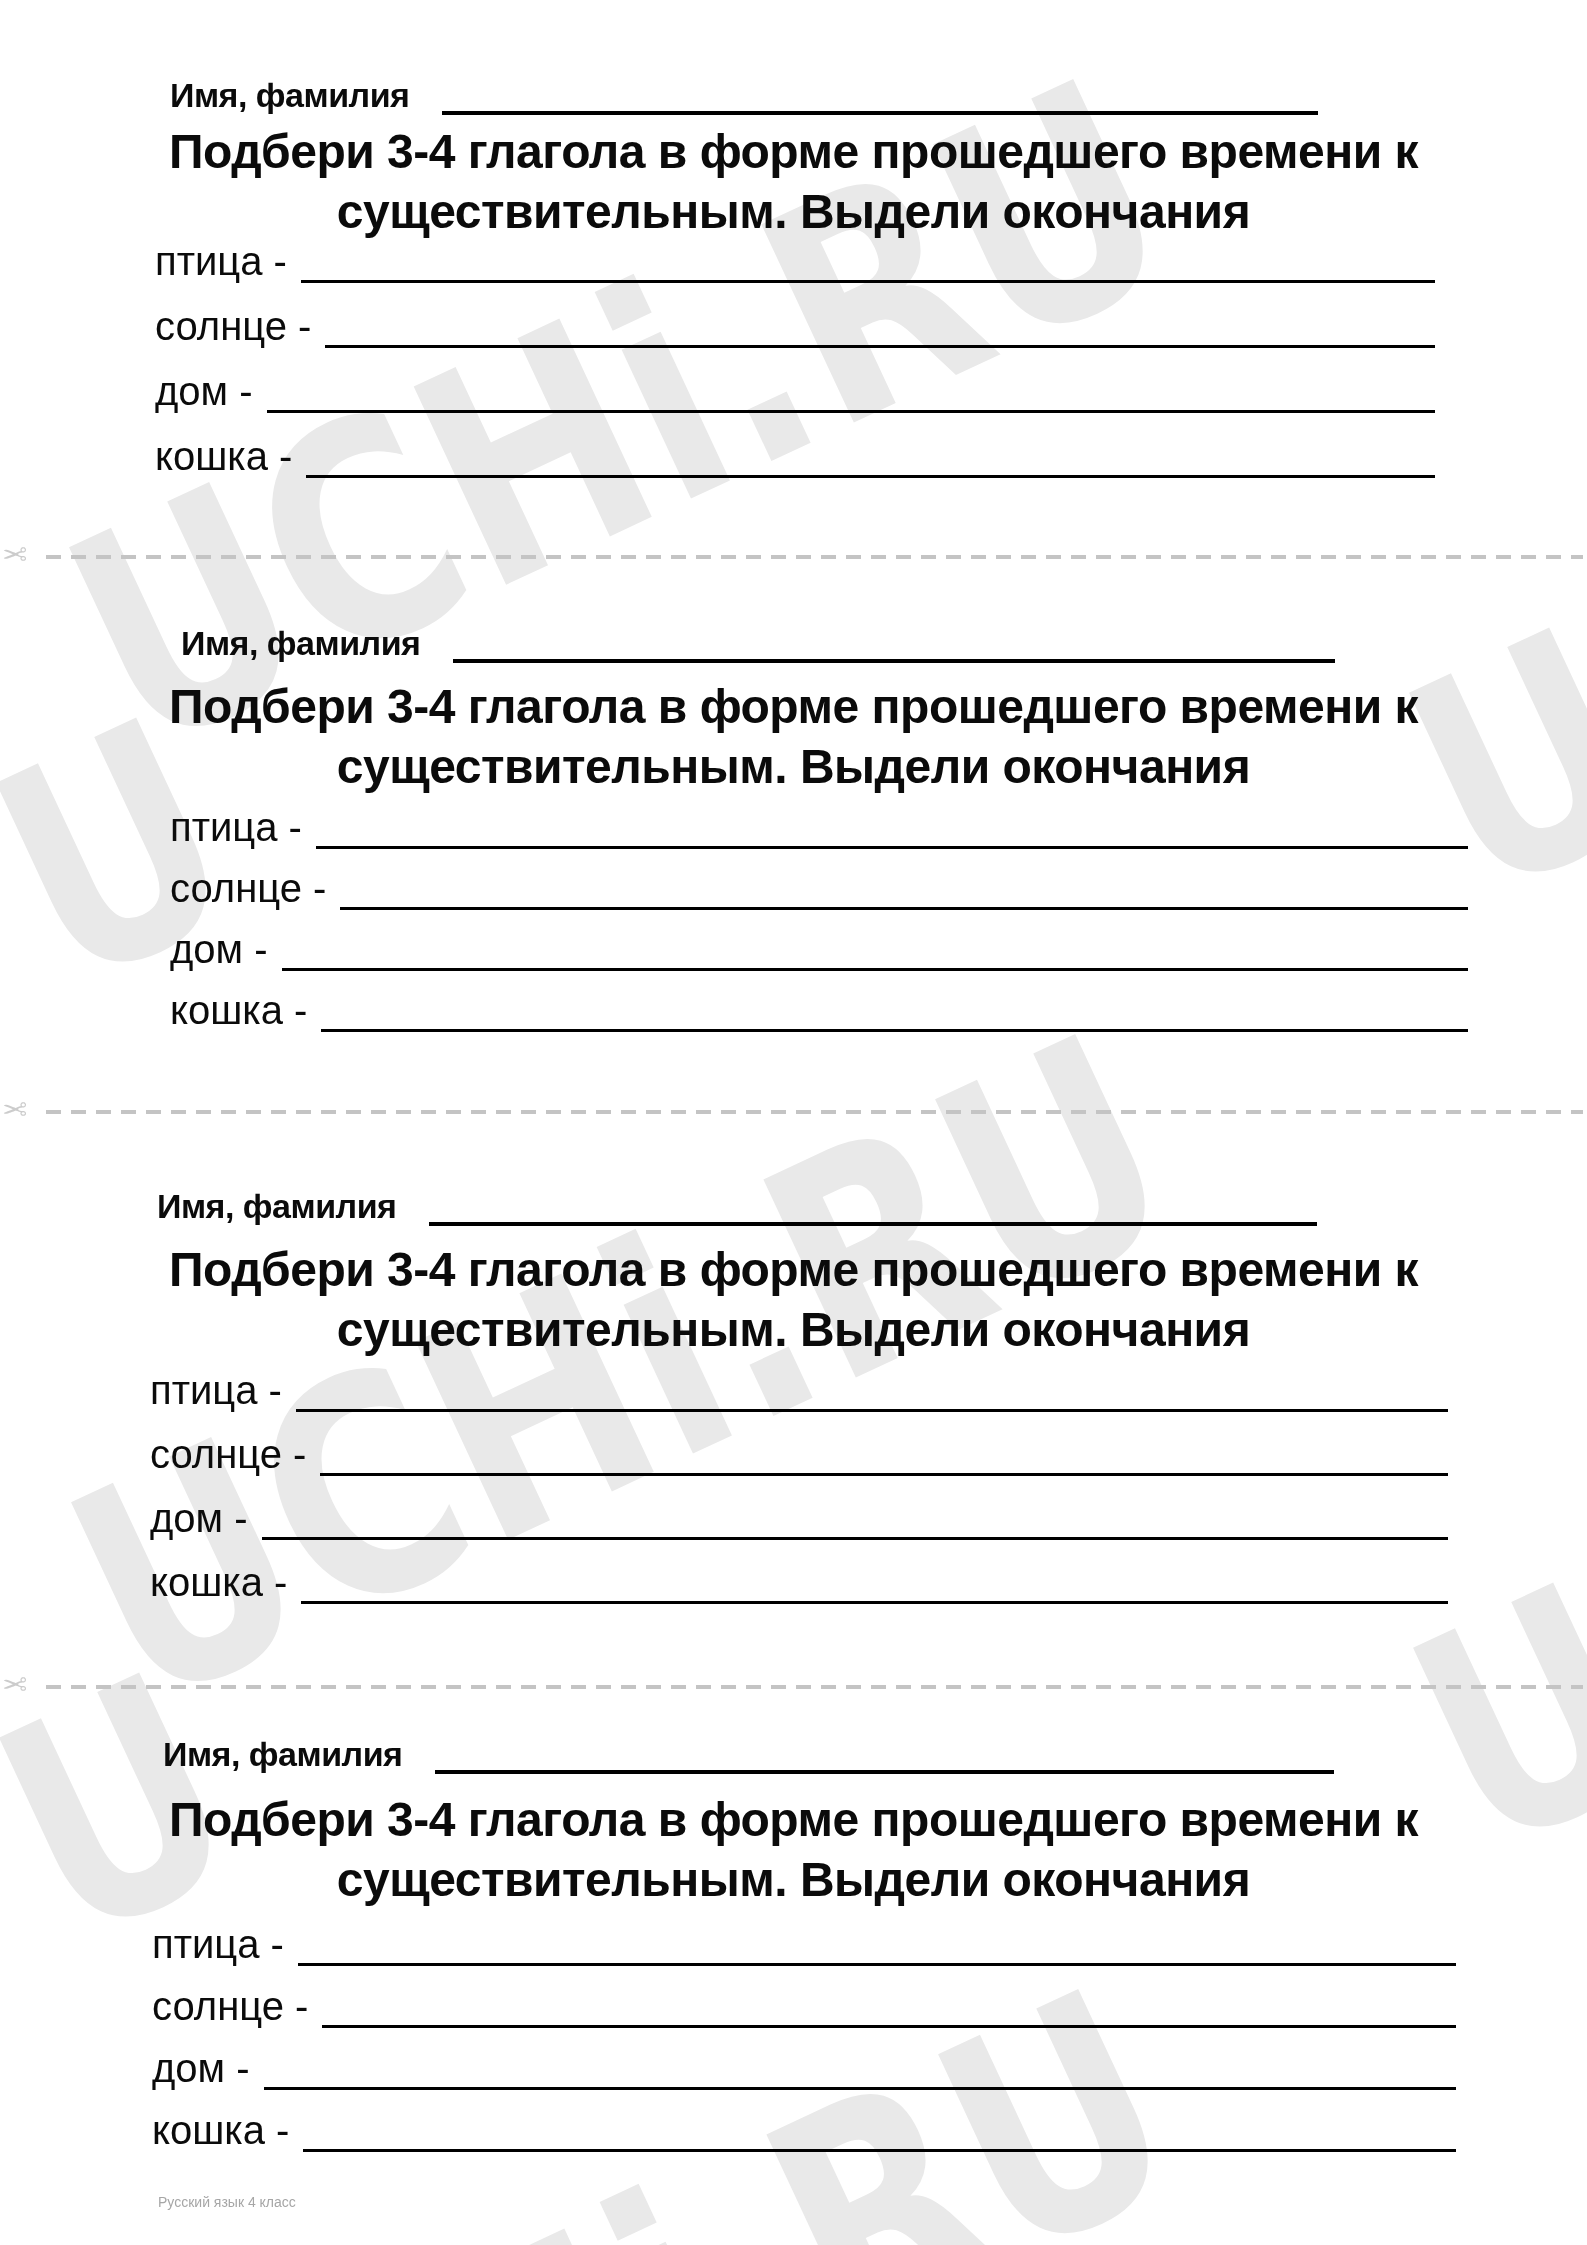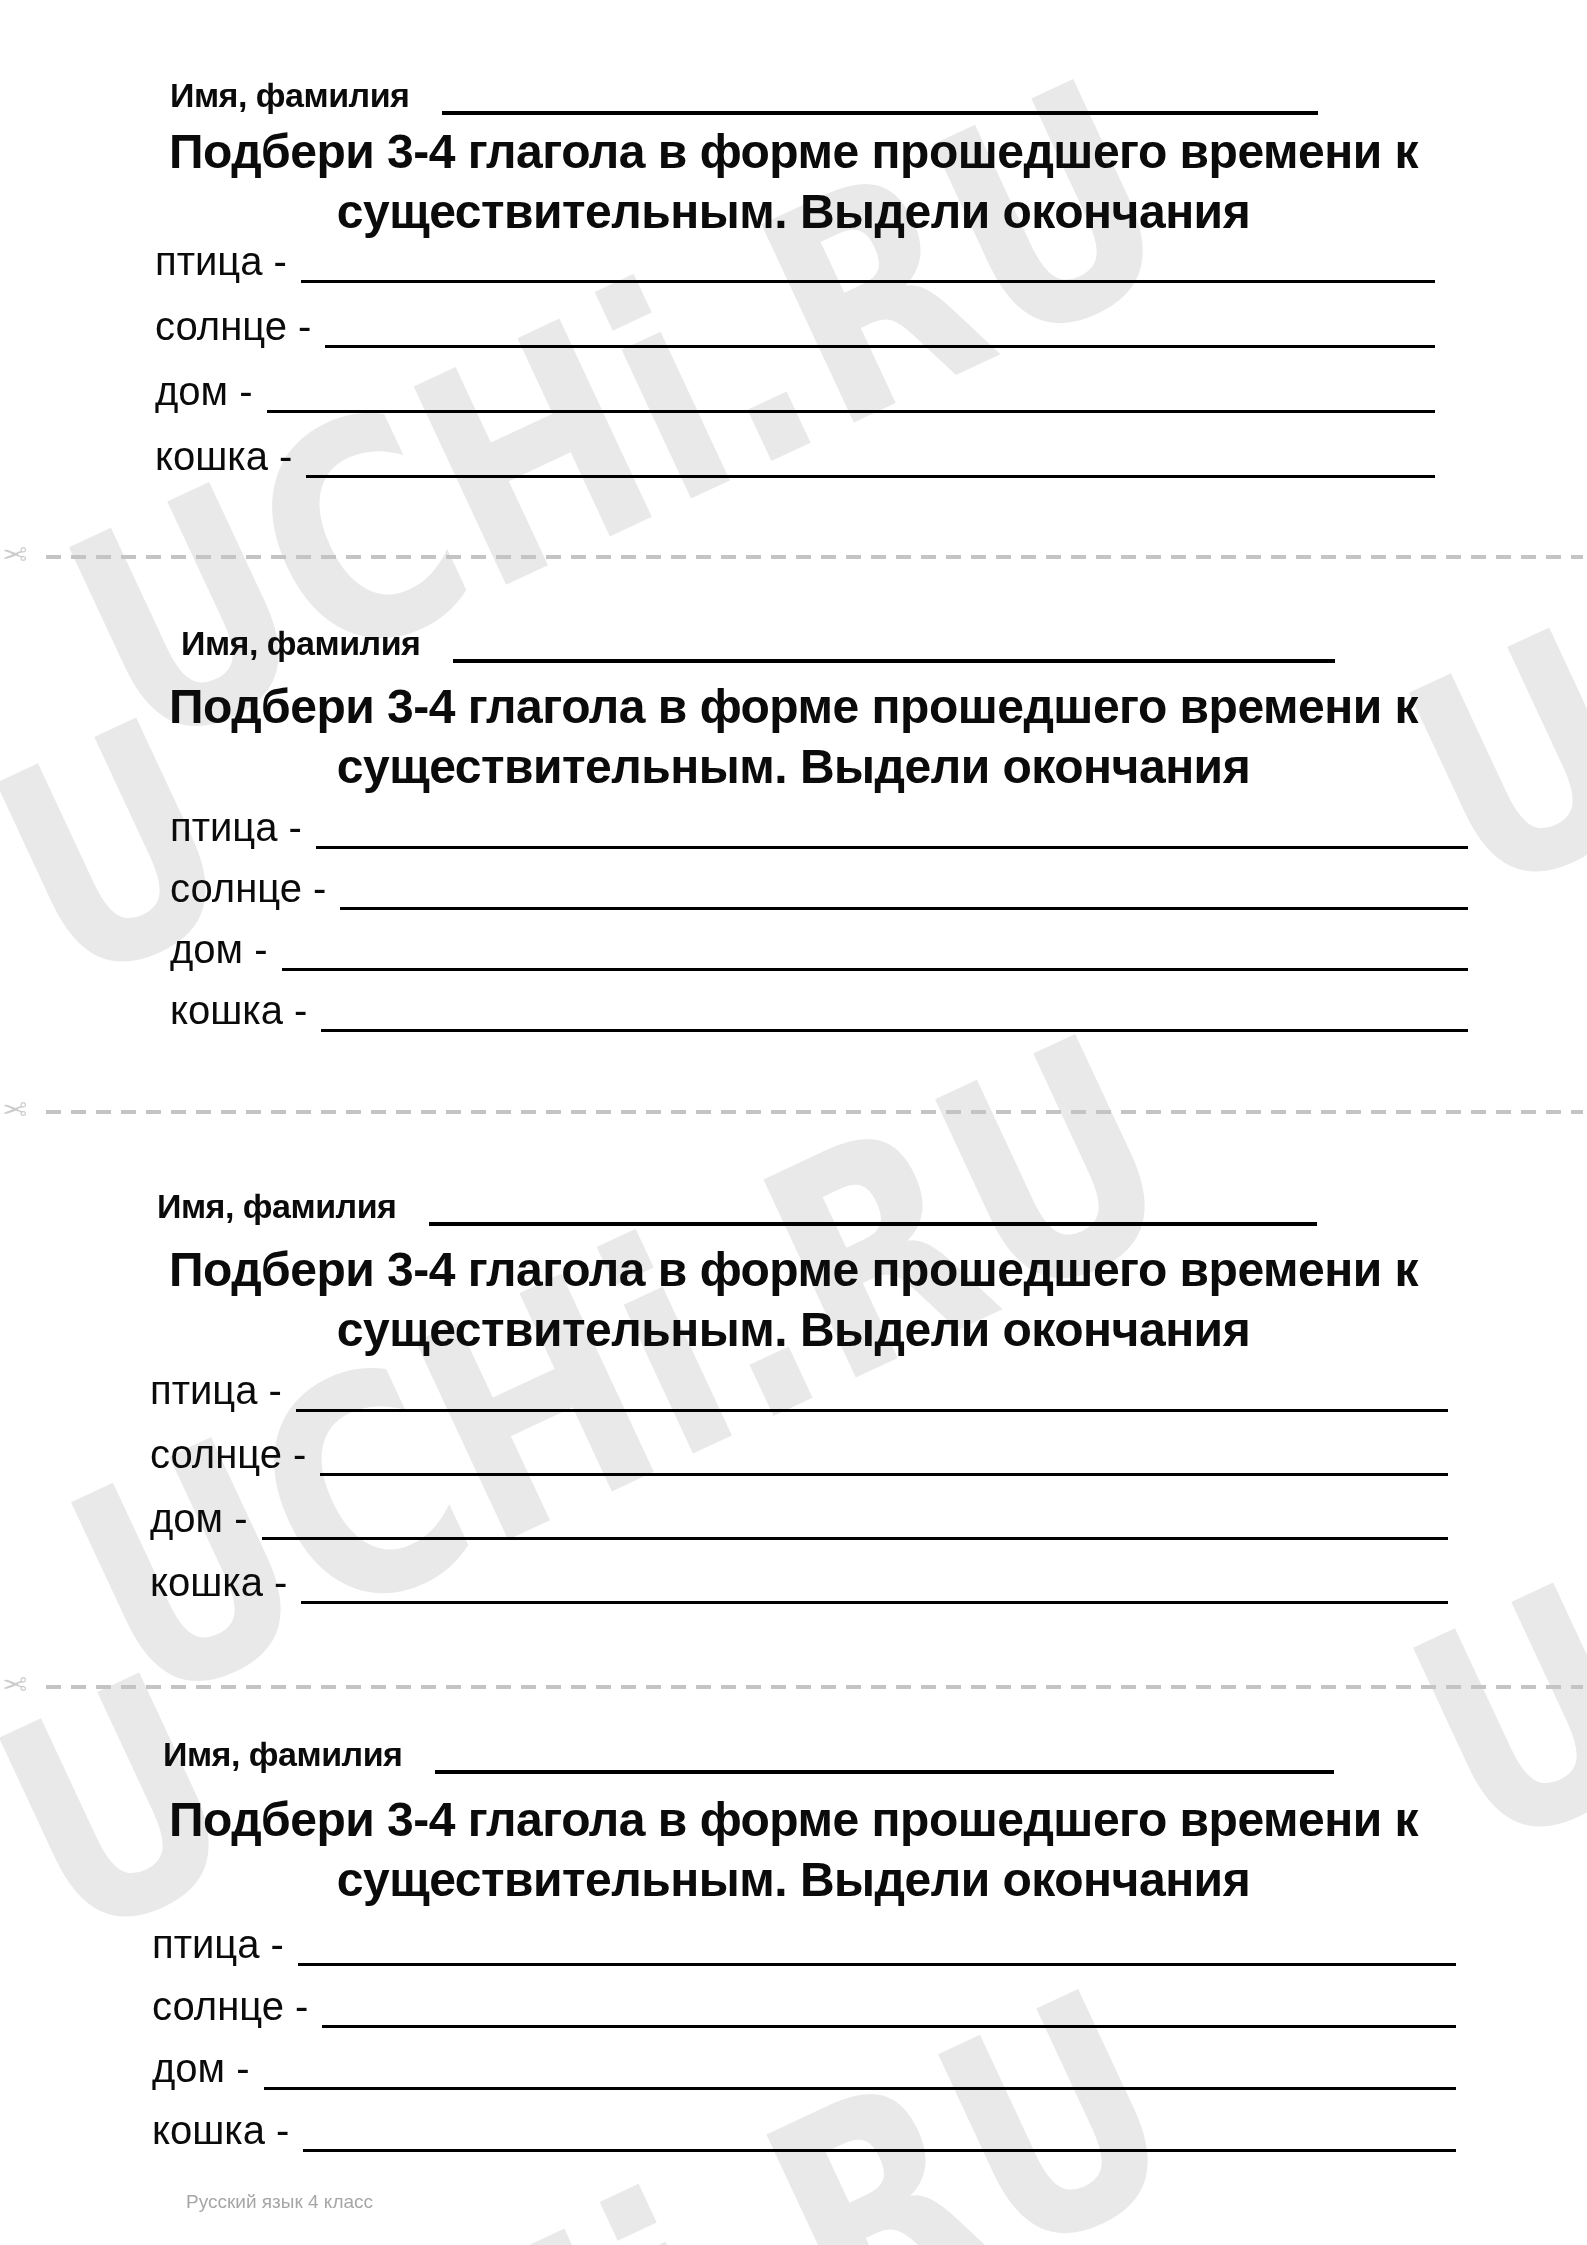--- a/index.html
+++ b/index.html
@@ -116,24 +116,23 @@
   }
   .sep1 { top: 555px; }
   .sep2 { top: 1110px; }
   .sep3 { top: 1685px; }
 
   
   .page-footer {
     position: absolute;
     left: 158px;
     top: 2190px;
-    font-size: 19px;
+    font-size: 14px;
     line-height: 24px;
     color: #a6a6a6;
-    margin-left: 28px;
   }
 </style>
 </head>
 <body>
 
 <div class="wm-layer">
   <div class="wm" style="left:620px;  top:418px;">UCHi.RU</div>
   <div class="wm" style="left:622px;  top:1373px;">UCHi.RU</div>
   <div class="wm" style="left:625px;  top:2328px;">UCHi.RU</div>
   <div class="wm" style="left:1528px; top:765px;">U</div>

